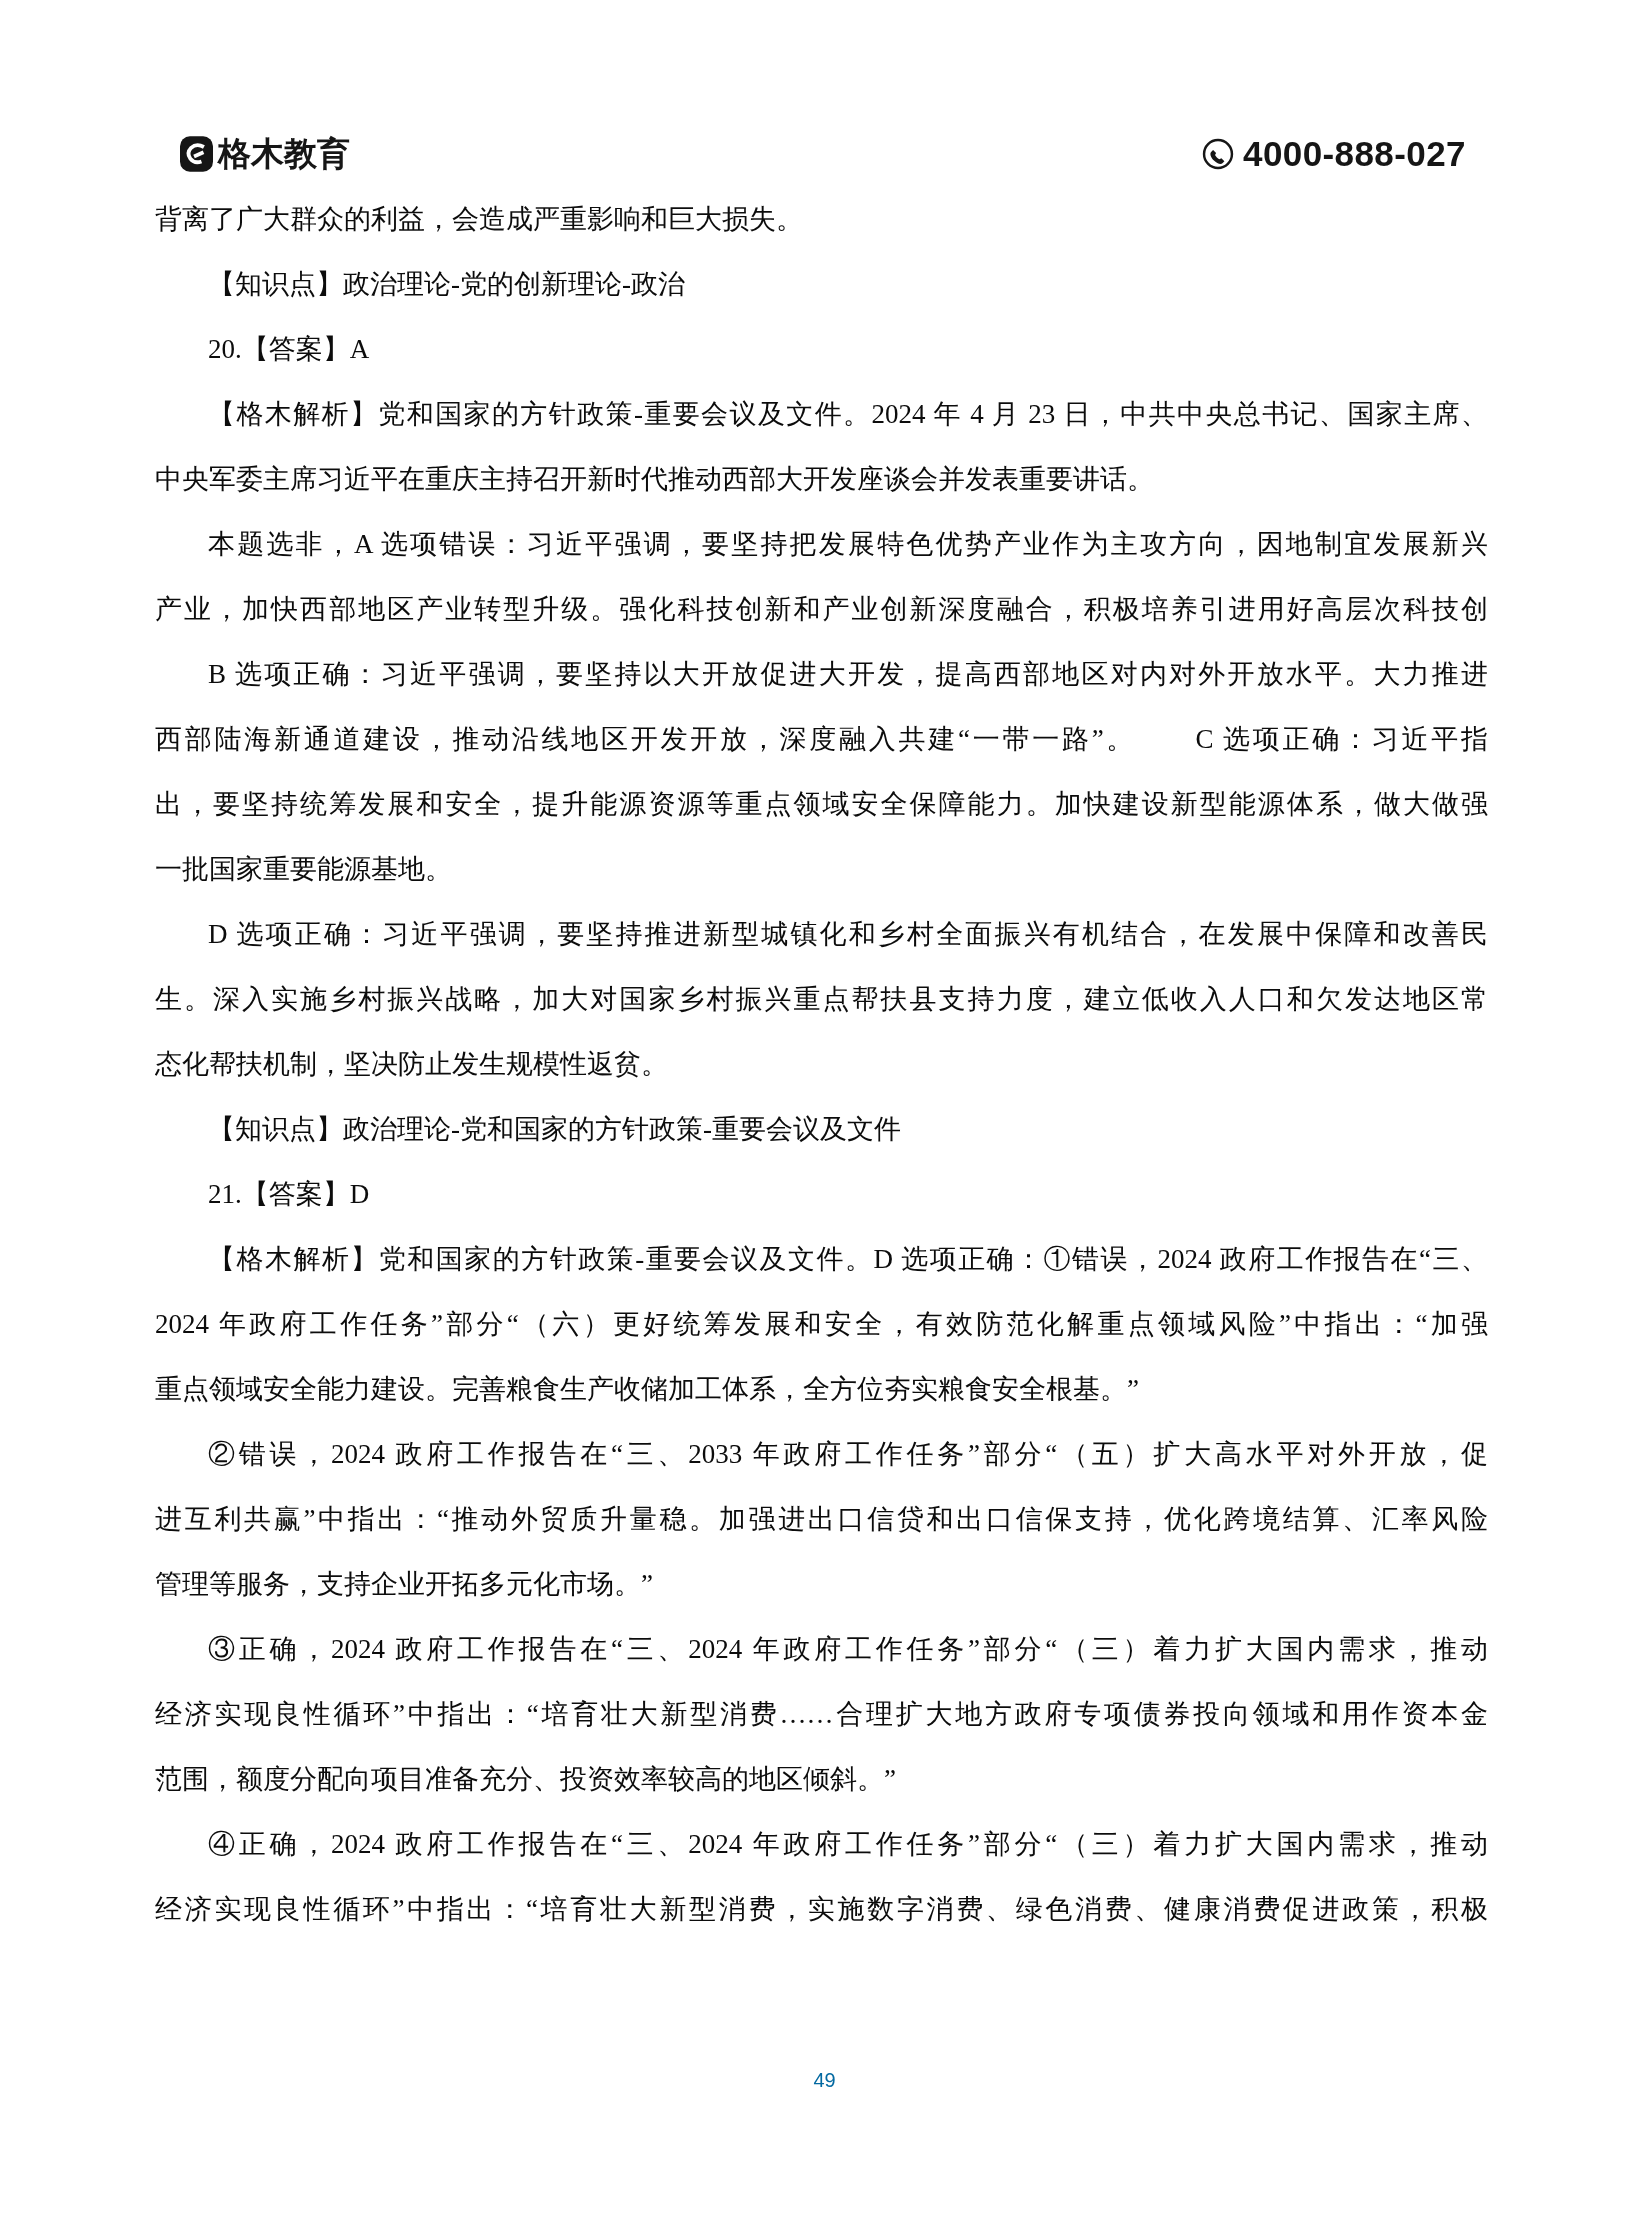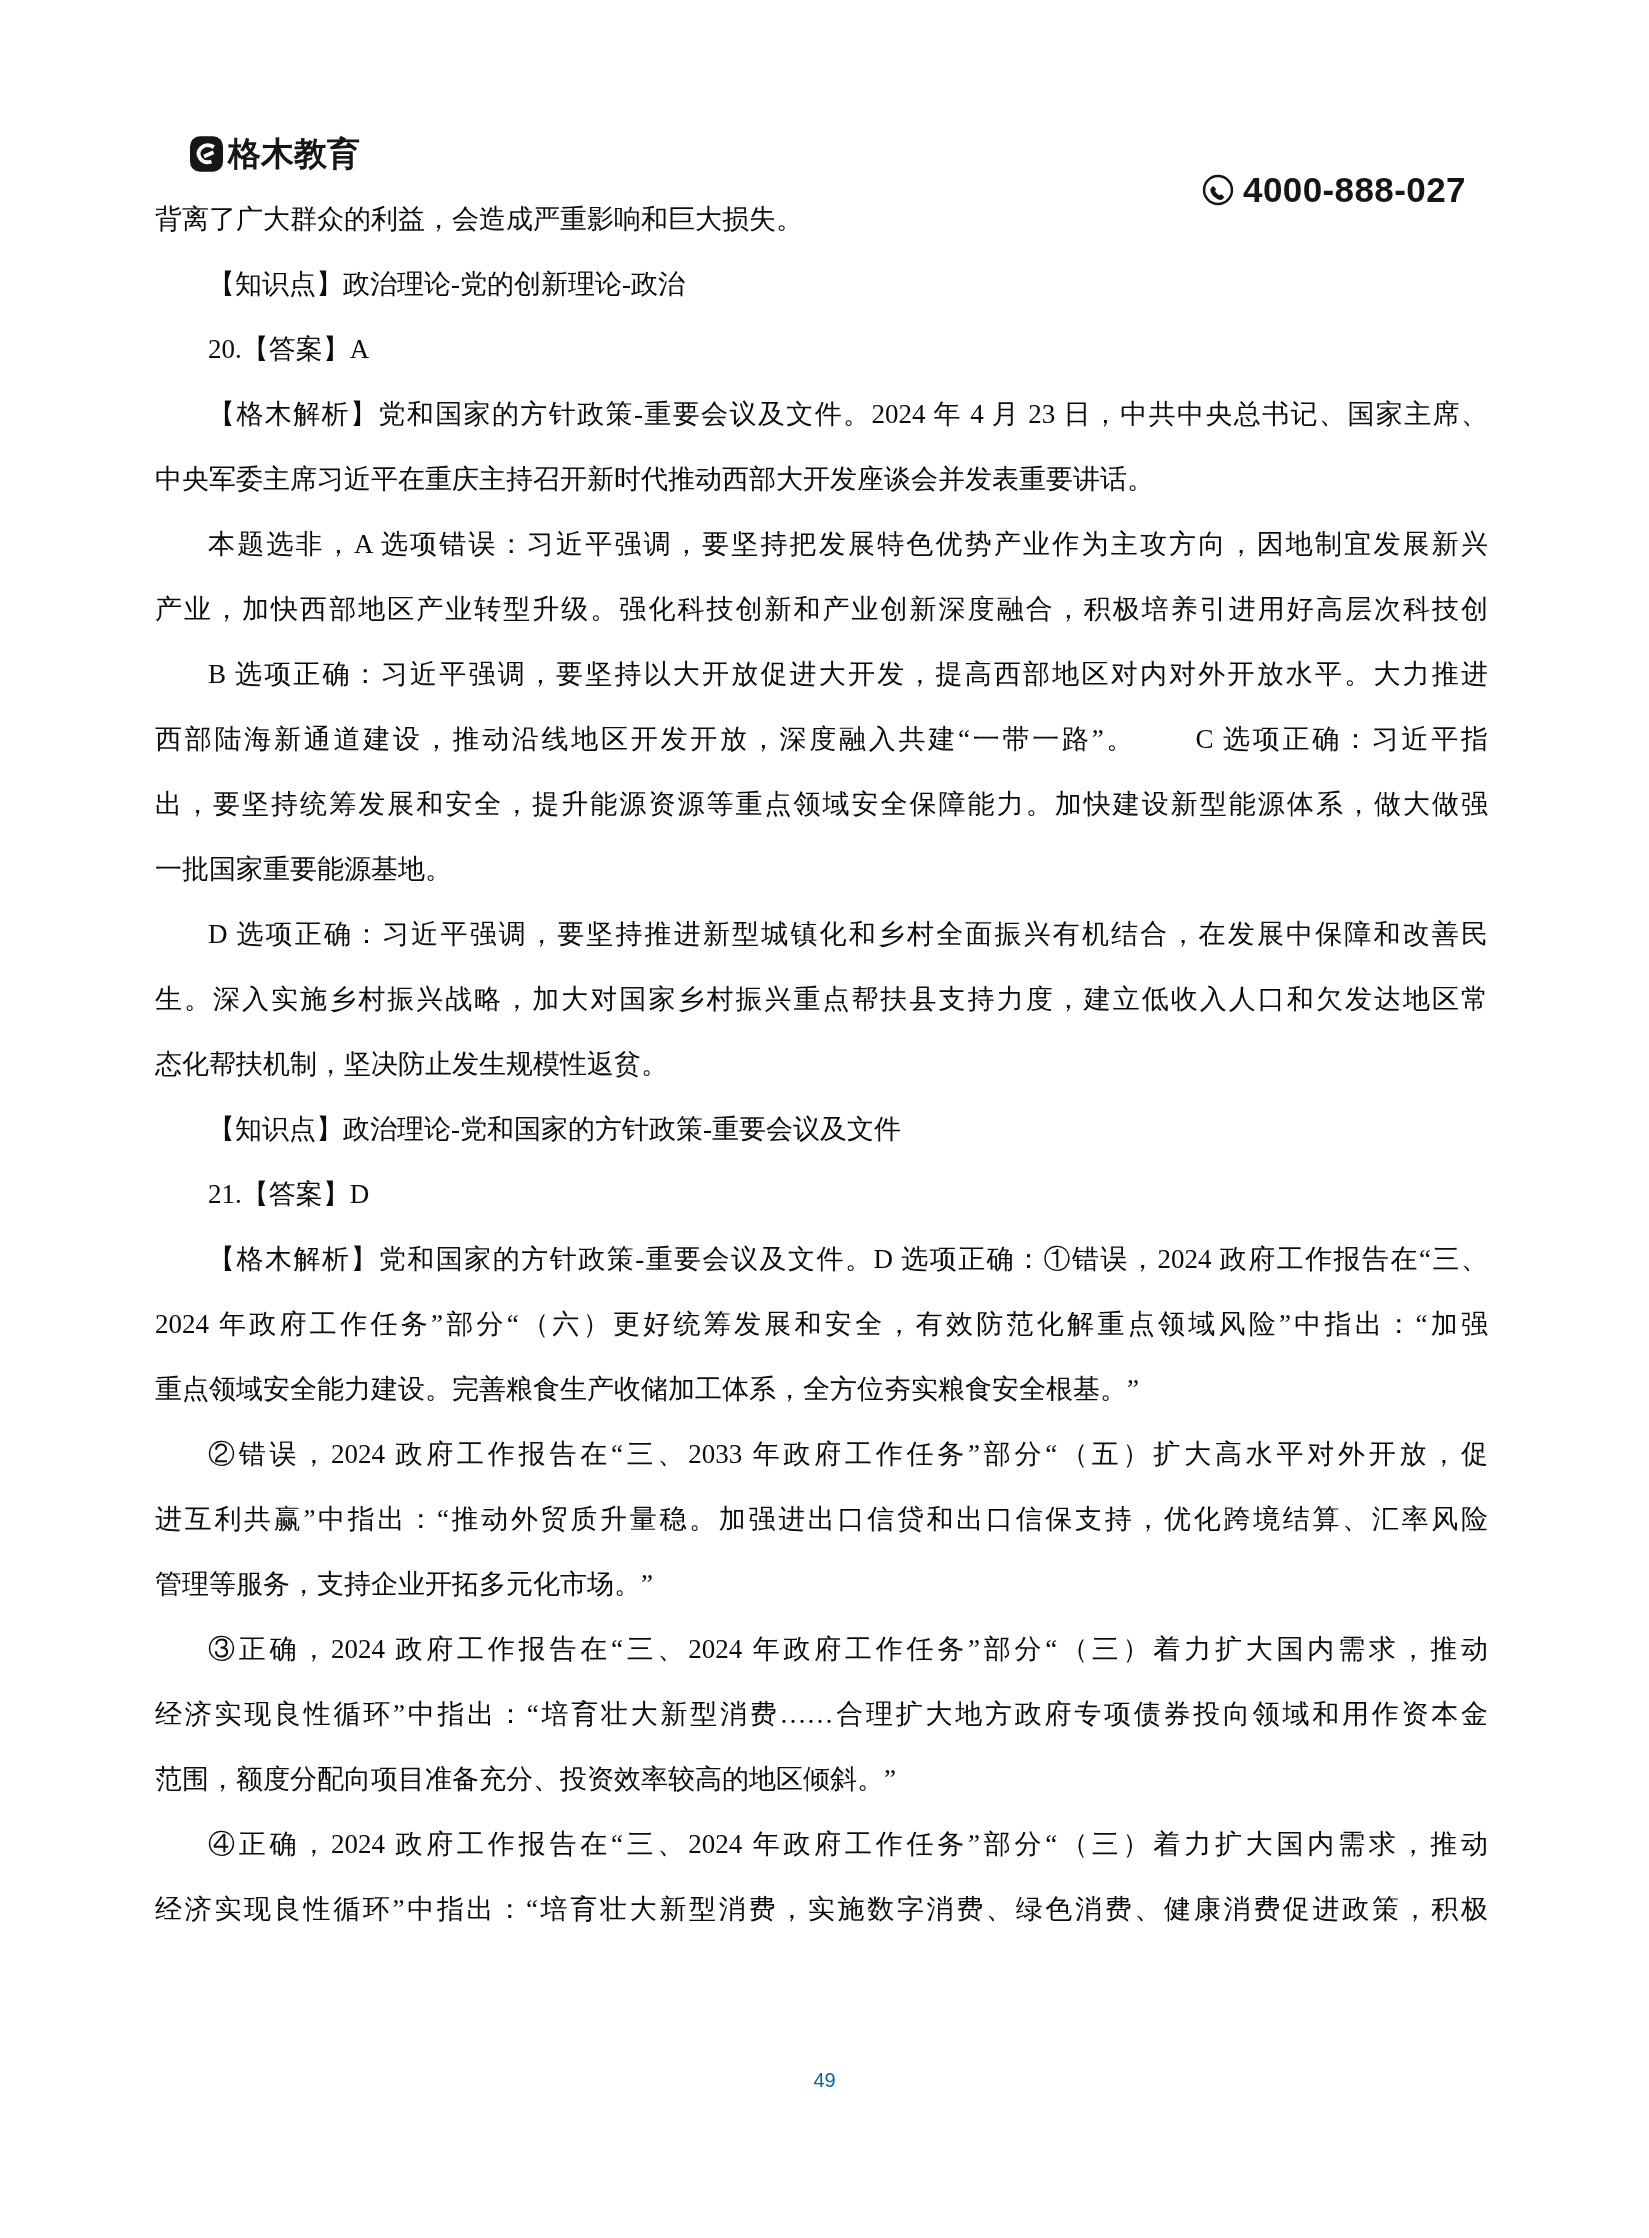--- a/index.html
+++ b/index.html
@@ -8,32 +8,32 @@
     width:1649px;height:2239px;
     margin:0 auto;
     background:#ffffff;
     overflow:hidden;
     font-family:"Liberation Serif","DejaVu Serif",serif;
     color:#1a1a1a;
   }
 
   
   .brand{
-    position:absolute;left:190px;top:136px;
+    position:absolute;left:180px;top:136px;
     display:flex;align-items:center;gap:5px;
   }
   .logo-mark{width:33px;height:36px;display:block;}
   .brand-name{
     font-family:"Liberation Sans","DejaVu Sans",sans-serif;
     font-weight:700;font-size:33px;line-height:36px;
     color:#161616;letter-spacing:0px;white-space:nowrap;
   }
   .phone-contact{
     position:absolute;left:1202px;top:136px;
-    display:flex;align-items:center;gap:9.1px;margin-top:36px;
+    display:flex;align-items:center;gap:9.1px;
   }
   .phone-icon{width:32px;height:32px;display:block;}
   .phone-number{
     font-family:"Liberation Sans","DejaVu Sans",sans-serif;
     font-weight:600;font-size:35px;line-height:36px;
     color:#161616;letter-spacing:0.4px;white-space:nowrap;
   }
 
   
   .doc-body{

